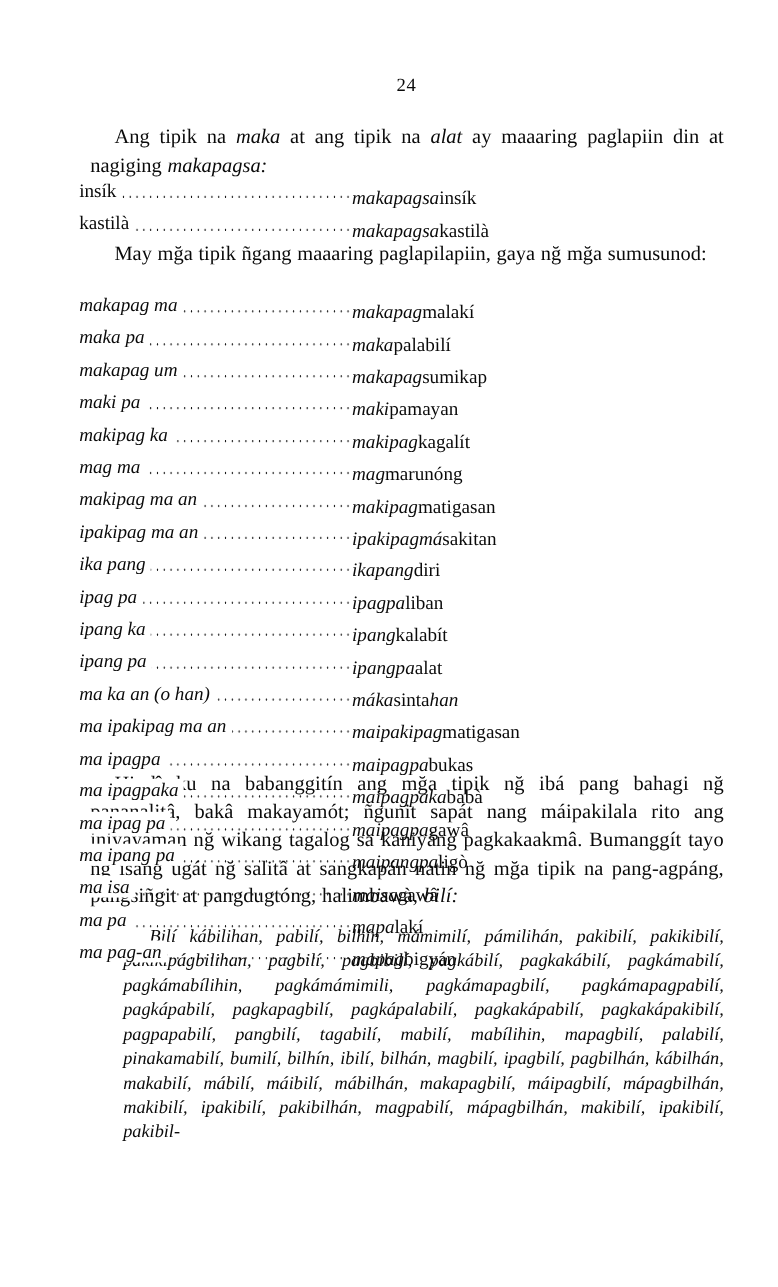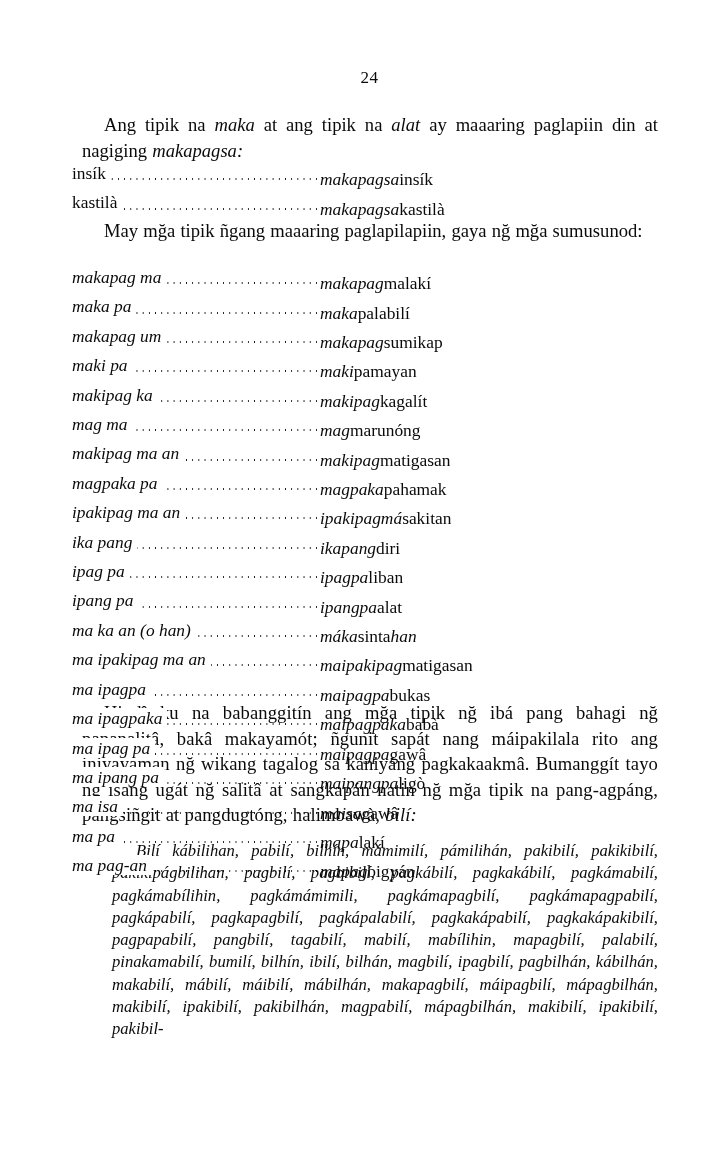--- a/index.html
+++ b/index.html
@@ -182,34 +182,34 @@
         </tr>
         <tr>
           <td class="key"><span class="key-inner"><span class="kw it">mag  ma</span></span></td>
           <td class="val"><span class="it">mag</span><span class="rm">marunóng</span></td>
         </tr>
         <tr>
           <td class="key"><span class="key-inner"><span class="kw it">makipag  ma an</span></span></td>
           <td class="val"><span class="it">makipag</span><span class="rm">matigasan</span></td>
         </tr>
         <tr>
-          <td class="key"><span class="key-inner"><span class="kw it">magpaka  pa</span></span></td>
-          <td class="val"><span class="it">magpaka</span><span class="rm">pahamak</span></td>
-        </tr>
-        <tr>
           <td class="key"><span class="key-inner"><span class="kw it">ipakipag  ma an</span></span></td>
           <td class="val"><span class="it">ipakipagmá</span><span class="rm">sakitan</span></td>
         </tr>
         <tr>
           <td class="key"><span class="key-inner"><span class="kw it">ika  pang</span></span></td>
           <td class="val"><span class="it">ikapang</span><span class="rm">diri</span></td>
         </tr>
         <tr>
           <td class="key"><span class="key-inner"><span class="kw it">ipag  pa</span></span></td>
           <td class="val"><span class="it">ipagpa</span><span class="rm">liban</span></td>
+        </tr>
+        <tr>
+          <td class="key"><span class="key-inner"><span class="kw it">ipang  ka</span></span></td>
+          <td class="val"><span class="it">ipang</span><span class="rm">kalabít</span></td>
         </tr>
         <tr>
           <td class="key"><span class="key-inner"><span class="kw it">ipang  pa</span></span></td>
           <td class="val"><span class="it">ipangpa</span><span class="rm">alat</span></td>
         </tr>
         <tr>
           <td class="key"><span class="key-inner"><span class="kw it">ma  ka  an  (o  han)</span></span></td>
           <td class="val"><span class="it">máka</span><span class="rm">sinta</span><span class="it">han</span></td>
         </tr>
         <tr>

